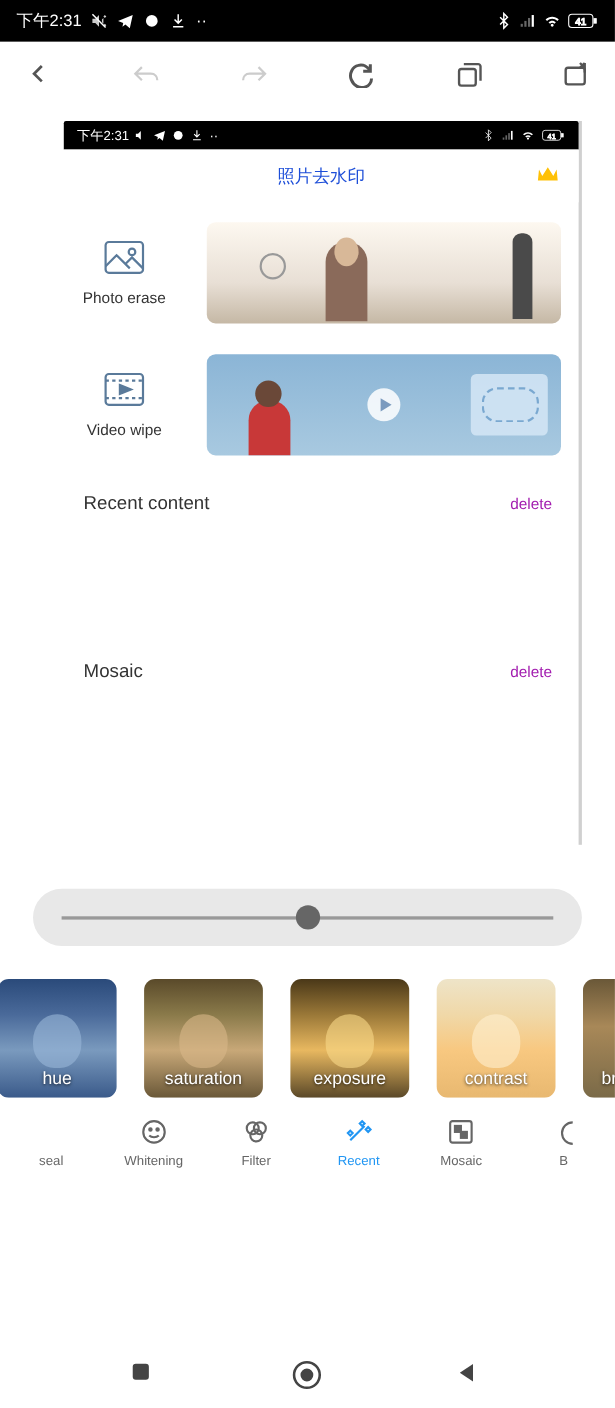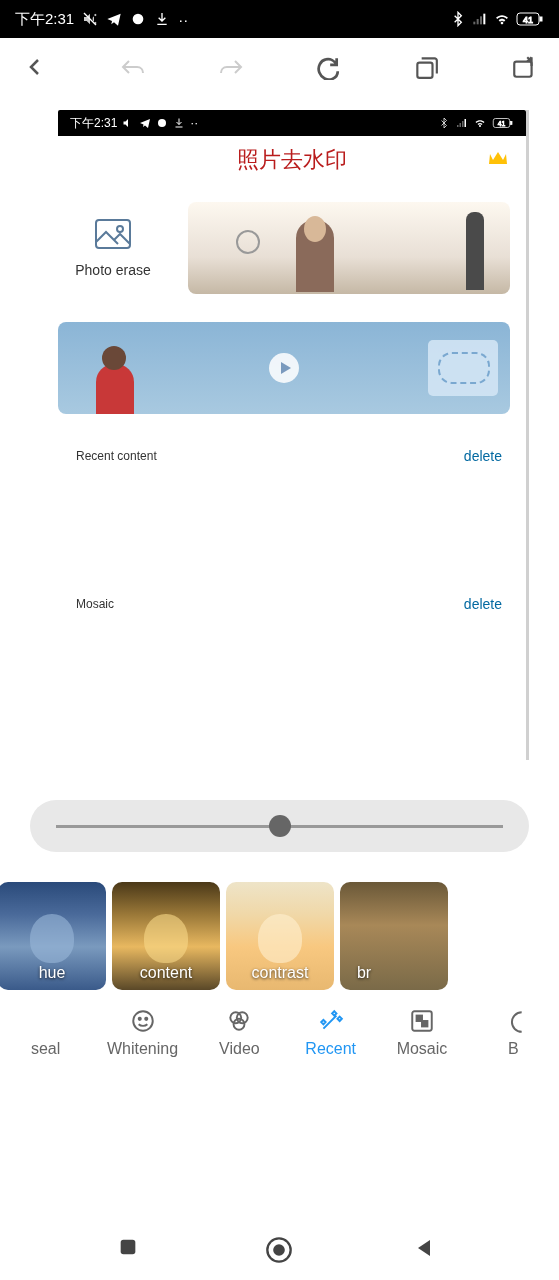--- a/index.html
+++ b/index.html
@@ -19,64 +19,64 @@
     
     .inner-app { margin: 14px 30px 0 58px; border-right: 3px solid #d0d0d0; }
     
     
     .status-bar-inner { background: #000; color: #fff; height: 26px; display: flex; align-items: center; padding: 0 12px; font-size: 12px; border-radius: 2px 2px 0 0; }
     .status-bar-inner .status-left { gap: 5px; }
     .status-bar-inner .status-icon { width: 12px; height: 12px; }
     
     
     .app-header { display: flex; align-items: center; justify-content: center; height: 48px; position: relative; background: #fff; }
-    .app-title { font-size: 22px; font-weight: 500; color: #b91c1c; }
+    .app-title { font-size: 16px; font-weight: 500; color: #1d4ed8; }
     .crown-icon { position: absolute; right: 18px; color: #ffc107; }
     
     
     .feature-row { display: flex; padding: 18px 16px 10px 0; gap: 20px; }
     .feature-icon-col { width: 110px; display: flex; flex-direction: column; align-items: center; justify-content: center; gap: 12px; text-align: center; }
     .feature-icon-box { width: 38px; height: 32px; }
     .feature-label { font-size: 14px; color: #333; }
     .feature-preview { flex: 1; height: 92px; border-radius: 8px; overflow: hidden; position: relative; }
     .preview-photo-erase { background: linear-gradient(180deg, #fdf8f0 0%, #e8dfd5 60%, #c5b8a5 100%); }
     .preview-video-wipe { background: linear-gradient(180deg, #8bb5d6 0%, #a8c9e0 100%); }
     
     
     .section-row { display: flex; align-items: center; justify-content: space-between; padding: 24px 24px 8px 18px; }
-    .section-title { font-size: 12px; color: #333; }
-    .section-action { font-size: 14px; color: #0369a1; }
+    .section-title { font-size: 17px; color: #333; }
+    .section-action { font-size: 14px; color: #a21caf; }
     .section-body { min-height: 100px; display: flex; align-items: center; justify-content: center; color: #f0f0f0; font-size: 18px; }
     
     
     .slider-wrap { margin: 40px 30px 20px 30px; background: #e8e8e8; border-radius: 28px; height: 52px; display: flex; align-items: center; padding: 0 26px; position: relative; }
     .slider-track { flex: 1; height: 3px; background: #999; position: relative; }
     .slider-thumb { position: absolute; left: 50%; top: 50%; transform: translate(-50%,-50%); width: 22px; height: 22px; border-radius: 50%; background: #666; }
     
     
-    .filter-strip { display: flex; gap: 6px; padding: 10px 0 0 0; overflow: hidden; }
+    .filter-strip { display: flex; gap: 25px; padding: 10px 0 0 0; overflow: hidden; }
     .filter-item { width: 108px; height: 108px; border-radius: 10px; position: relative; flex-shrink: 0; overflow: hidden; }
     .filter-item:first-child { margin-left: -2px; }
     .filter-label { position: absolute; bottom: 8px; left: 0; right: 0; text-align: center; color: #fff; font-size: 16px; text-shadow: 0 1px 3px rgba(0,0,0,0.8); }
     .mona-hue { background: linear-gradient(180deg, #2a4a7a 0%, #4a6a9a 30%, #7a9abe 60%, #3a5a8a 100%); }
     .mona-sat { background: linear-gradient(180deg, #5a4a2a 0%, #8a7a4a 30%, #c8a878 60%, #6a5838 100%); }
     .mona-con { background: linear-gradient(180deg, #4a3818 0%, #9a7838 30%, #e8b860 60%, #5a4828 100%); }
     .mona-exp { background: linear-gradient(180deg, #eee4c8 0%, #f0d8a8 30%, #f8c880 60%, #e8b870 100%); }
     .mona-bri { background: linear-gradient(180deg, #6a5838 0%, #a88858 40%, #7a6a48 100%); }
     .mona-face { position: absolute; top: 30%; left: 30%; width: 40%; height: 45%; border-radius: 50% 50% 45% 45%; opacity: 0.6; }
     .mona-hue .mona-face { background: #9ab8d8; }
     .mona-sat .mona-face { background: #d8b888; }
     .mona-con .mona-face { background: #f8d888; }
     .mona-exp .mona-face { background: #fff0d0; }
     
     
     .bottom-toolbar { display: flex; justify-content: space-around; align-items: center; padding: 18px 0 10px 0; background: #fff; }
     .tb-item { display: flex; flex-direction: column; align-items: center; gap: 6px; min-width: 60px; }
     .tb-icon { width: 26px; height: 26px; color: #666; }
-    .tb-label { font-size: 16px; color: #666; }
+    .tb-label { font-size: 12px; color: #666; }
     .tb-item.active .tb-icon, .tb-item.active .tb-label { color: #2196f3; }
     .tb-partial { width: 28px; overflow: hidden; }
     
     
     .nav-bar { position: absolute; bottom: 0; left: 0; right: 0; height: 58px; display: flex; align-items: center; justify-content: space-evenly; background: #fff; }
     .nav-btn { width: 30px; height: 30px; color: #444; }
     
     
     .peace-badge { position: absolute; left: 48px; top: 28px; width: 24px; height: 24px; border: 2px solid #999; border-radius: 50%; }
     .person1 { position: absolute; left: 108px; top: 18px; width: 38px; height: 72px; background: #8a6a5a; border-radius: 18px 18px 0 0; }
@@ -225,20 +225,28 @@
       <div class="feature-label">Photo erase</div>
     </div>
     <div class="feature-preview preview-photo-erase">
       <div class="peace-badge"></div>
       <div class="person1"></div>
       <div class="person2"></div>
     </div>
   </div>
 
   <div class="feature-row">
+    <div class="feature-icon-col">
+      <svg class="feature-icon-box" viewBox="0 0 38 32" fill="none" stroke="#5a7a9a" stroke-width="2">
+          <rect x="2" y="2" width="34" height="28" rx="3"></rect>
+          <path d="M2 8h34M2 24h34" stroke-dasharray="3 3"></path>
+          <path d="M15 12l10 4-10 4z" fill="#5a7a9a"></path>
+        </svg>
+      <div class="feature-label">Video wipe</div>
+    </div>
     <div class="feature-preview preview-video-wipe">
       <div class="video-person"></div>
       <div class="play-circle"></div>
       <div class="video-overlay"></div>
     </div>
   </div>
 
   <div class="section-row">
     <div class="section-title">Recent content</div>
     <div class="section-action">delete</div>
@@ -257,23 +265,27 @@
   <div class="slider-track">
     <div class="slider-thumb"></div>
   </div>
 </div>
 
 <div class="filter-strip">
   <div class="filter-item mona-hue">
     <div class="mona-face"></div>
     <div class="filter-label">hue</div>
   </div>
+  <div class="filter-item mona-sat">
+    <div class="mona-face"></div>
+    <div class="filter-label">saturation</div>
+  </div>
   <div class="filter-item mona-con">
     <div class="mona-face"></div>
-    <div class="filter-label">content</div>
+    <div class="filter-label">exposure</div>
   </div>
   <div class="filter-item mona-exp">
     <div class="mona-face"></div>
     <div class="filter-label">contrast</div>
   </div>
   <div class="filter-item mona-bri">
     <div class="filter-label" style="left:-60px">br</div>
   </div>
 </div>
 
@@ -290,21 +302,21 @@
         <path d="M8 15c2 2 6 2 8 0"></path>
       </svg>
     <div class="tb-label">Whitening</div>
   </div>
   <div class="tb-item">
     <svg class="tb-icon" viewBox="0 0 24 24" fill="none" stroke="currentColor" stroke-width="1.8">
         <circle cx="9" cy="9" r="5"></circle>
         <circle cx="15" cy="9" r="5"></circle>
         <circle cx="12" cy="15" r="5"></circle>
       </svg>
-    <div class="tb-label">Video</div>
+    <div class="tb-label">Filter</div>
   </div>
   <div class="tb-item active">
     <svg class="tb-icon" viewBox="0 0 24 24" fill="none" stroke="currentColor" stroke-width="1.8">
         <path d="M5 19l12-12M13 5l2 2 2-2-2-2-2 2zm5 5l2 2 2-2-2-2-2 2zM3 13l2 2 2-2-2-2-2 2z"></path>
       </svg>
     <div class="tb-label">Recent</div>
   </div>
   <div class="tb-item">
     <svg class="tb-icon" viewBox="0 0 24 24" fill="none" stroke="currentColor" stroke-width="1.8">
         <rect x="3" y="3" width="18" height="18" rx="2"></rect>

